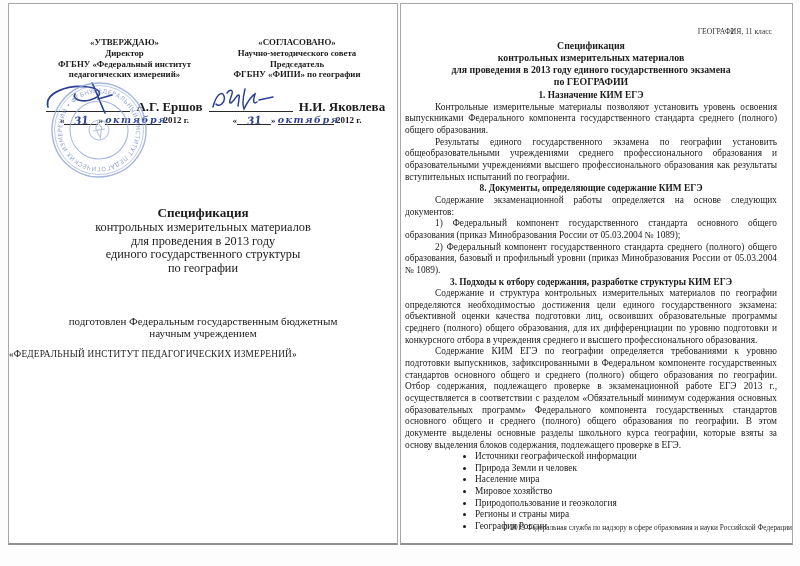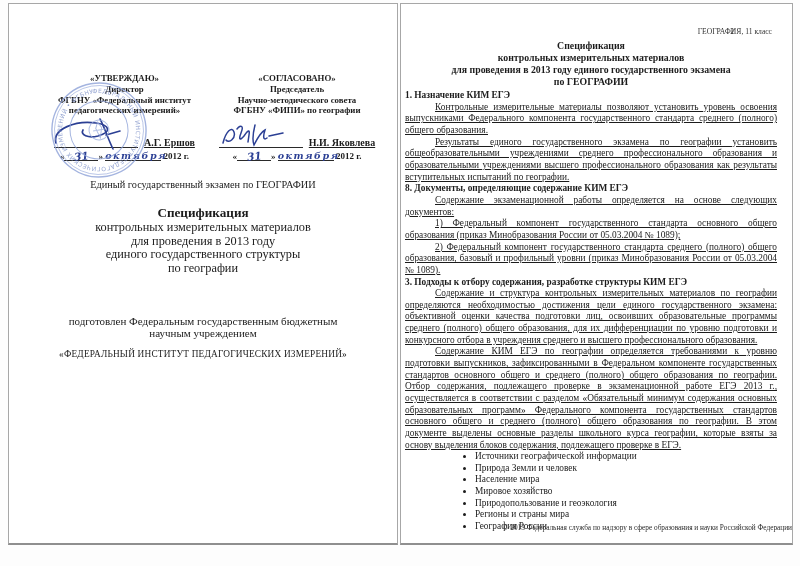--- a/index.html
+++ b/index.html
@@ -9,59 +9,59 @@
   .page { position:absolute; top:3px; height:542px; background:#fff;
     border:1px solid #a7a7a7; border-bottom:2px solid #8f8f8f; }
   .page1 { left:8px;  width:390px; }
   .page2 { left:400px; width:393px; }
 
   
   .lh-col { position:absolute; text-align:center; font-weight:bold;
     font-size:8.8px; line-height:10.3px; }
   .lh-col.approve { top:33px; left:18px;  width:195px; }
   .lh-col.agree   { top:33px; left:198px; width:180px; }
-  .lh-title { margin-bottom:1px;margin-top:36px; }
+  .lh-title { margin-bottom:1px; }
   .sigrow { position:relative; margin-top:17px; height:16px;
     display:flex; justify-content:center; align-items:flex-end; gap:6px; }
   .sigline { display:inline-block; width:84px; height:12px;
     border-bottom:1px solid #2a2a2a; position:relative; }
-  .signer { font-size:10px; white-space:nowrap;text-decoration:underline; }
+  .signer { font-size:13px; white-space:nowrap; }
   .sig-svg { position:absolute; left:-6px; bottom:-4px; overflow:visible; }
   .daterow { margin-top:2px; font-size:9px; font-weight:bold; white-space:nowrap; }
   .hwline { display:inline-block; border-bottom:1px solid #2a2a2a;
     height:11px; vertical-align:bottom; }
   .hw { color:#2b3f94; font-style:italic; font-weight:bold;
     font-family:"DejaVu Serif", serif; display:inline-block; }
   .hw.day { transform:rotate(-6deg) translateY(1px); font-size:10.5px; }
   .hw.month { font-size:9.5px; letter-spacing:1.5px; transform:translateY(1px); }
   .w-day { width:34px; text-align:center; }
   .w-month { width:56px; text-align:center; }
   .seal { position:absolute; left:40px; top:76px; opacity:.8;
     transform:rotate(-10deg); }
   .exam-line { position:absolute; top:175px; left:0; right:0;
     text-align:center; font-size:10.3px; }
   .p1-title { position:absolute; top:202px; left:0; right:0;
     text-align:center; font-size:12.3px; line-height:13.4px; }
   .p1-title .t0 { font-size:13.2px; font-weight:bold; margin-bottom:2px; }
   .prepared { position:absolute; top:312px; left:0; right:0;
     text-align:center; font-size:11px; line-height:11.5px; }
   .institute { position:absolute; top:345px; left:0; right:0;
-    text-align:center; font-size:9.3px; font-weight:normal; letter-spacing:.2px; }
+    text-align:left; font-size:9.3px; font-weight:normal; letter-spacing:.2px; }
 
   
   .p2-head { position:absolute; top:23px; left:32px; right:20px;
     font-size:7.6px; color:#333;text-align:right; }
   .p2-pagenum { position:absolute; right:38px; top:0; }
   .p2-body { position:absolute; top:36px; left:4px; width:372px;
     font-size:9.35px; line-height:11.65px; text-align:justify; }
   .p2-title { text-align:center; font-weight:bold; font-size:9.8px;
     line-height:12px; margin-bottom:2px; }
   .p2-body h3 { font-size:9.35px; line-height:11.65px; font-weight:bold;
-    text-align:left; }
-  .p2-body p { text-indent:30px;text-decoration:underline; }
+    text-align:center; }
+  .p2-body p { text-indent:30px; }
   .p2-body ul { list-style:disc; margin:0 0 0 70px; padding:0; }
   .p2-body li { line-height:11.55px; text-align:left; }
   .p2-footer { position:absolute; bottom:11px; left:0; right:0;
     text-align:right; font-size:7.3px; color:#2a2a2a; }
 </style>
 </head>
 <body>
 
 <div class="stage">
 
@@ -83,22 +83,22 @@
       </div>
       <div class="daterow">
         <span>«</span><span class="hwline w-day"><span class="hw day">31</span></span><span>»</span>
         <span class="hwline w-month"><span class="hw month">октября</span></span>
         <span>2012 г.</span>
       </div>
     </div>
 
     <div class="lh-col agree">
       <div class="lh-title">«СОГЛАСОВАНО»</div>
+      <div>Научно-методического совета</div>
       <div>Председатель</div>
-      <div>Научно-методического совета</div>
       <div>ФГБНУ «ФИПИ» по географии</div>
       <div class="sigrow">
         <span class="sigline">
           <svg class="sig-svg" width="80" height="30" viewBox="0 0 80 30">
             <path d="M10,22 C13,10 19,5 21,11 C23,17 16,23 13,19 M24,8 C28,3 31,5 28,12 C26,17 26,21 31,15 C35,9 37,8 36,14 L35,21 M42,4 C40,12 39,19 41,24 C44,18 48,11 52,9 C50,15 50,20 54,17 M56,15 L70,12" fill="none" stroke="#2b3f94" stroke-width="1.5" stroke-linecap="round"></path>
           </svg>
         </span>
         <b class="signer">Н.И. Яковлева</b>
       </div>
       <div class="daterow">
@@ -115,21 +115,20 @@
       <circle cx="50" cy="50" r="47" fill="none" stroke="#8ea2d8" stroke-width="1.4"></circle>
       <circle cx="50" cy="50" r="44.5" fill="none" stroke="#8ea2d8" stroke-width="0.7"></circle>
       <circle cx="50" cy="50" r="29" fill="none" stroke="#8ea2d8" stroke-width="1"></circle>
       <circle cx="50" cy="50" r="10" fill="none" stroke="#9caedd" stroke-width="1"></circle>
       <path d="M50,42 L53,48 L50,58 L47,48 Z M44,50 L56,50" fill="none" stroke="#9caedd" stroke-width="1"></path>
       <text font-size="6" fill="#7b8fc7" font-family="'DejaVu Sans', sans-serif" letter-spacing="0.4">
         <textPath href="#ringPath">ФЕДЕРАЛЬНЫЙ ИНСТИТУТ ПЕДАГОГИЧЕСКИХ ИЗМЕРЕНИЙ • ФГБНУ •</textPath>
       </text>
     </svg>
 
-    <div class="exam-line">Единый государственный экзамен по ГЕОГРАФИИ</div>
 
     <div class="p1-title">
       <div class="t0">Спецификация</div>
       <div>контрольных измерительных материалов</div>
       <div>для проведения в 2013 году</div>
       <div>единого государственного структуры</div>
       <div>по географии</div>
     </div>
 
     <div class="prepared">

